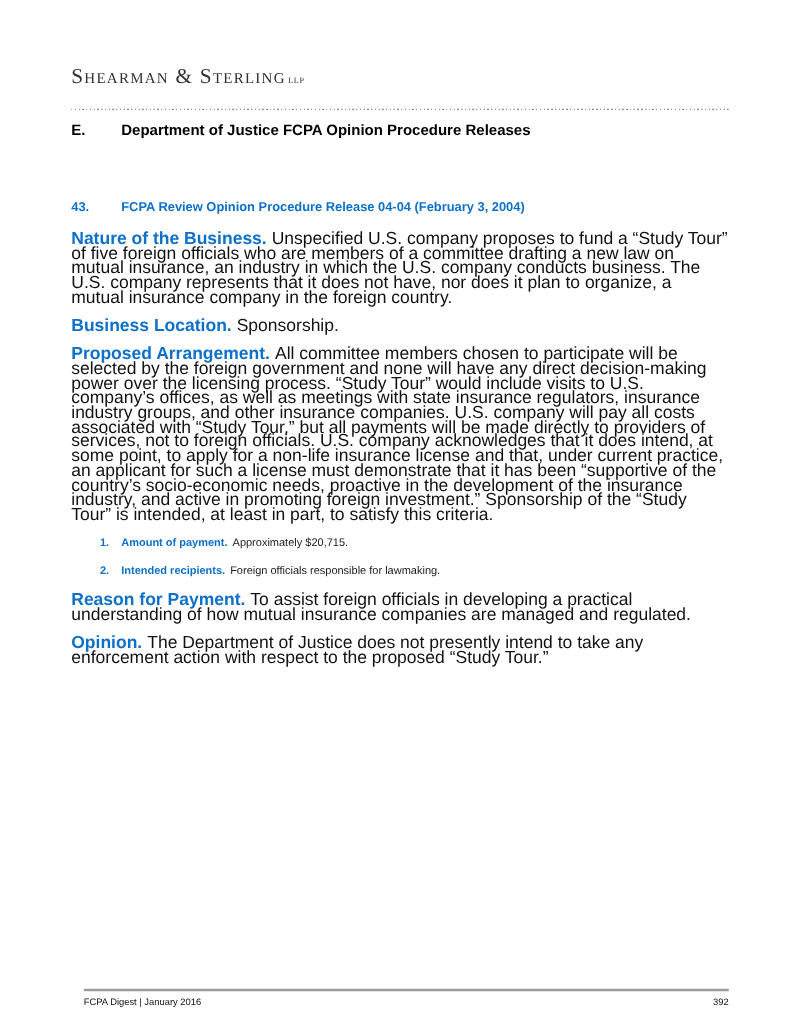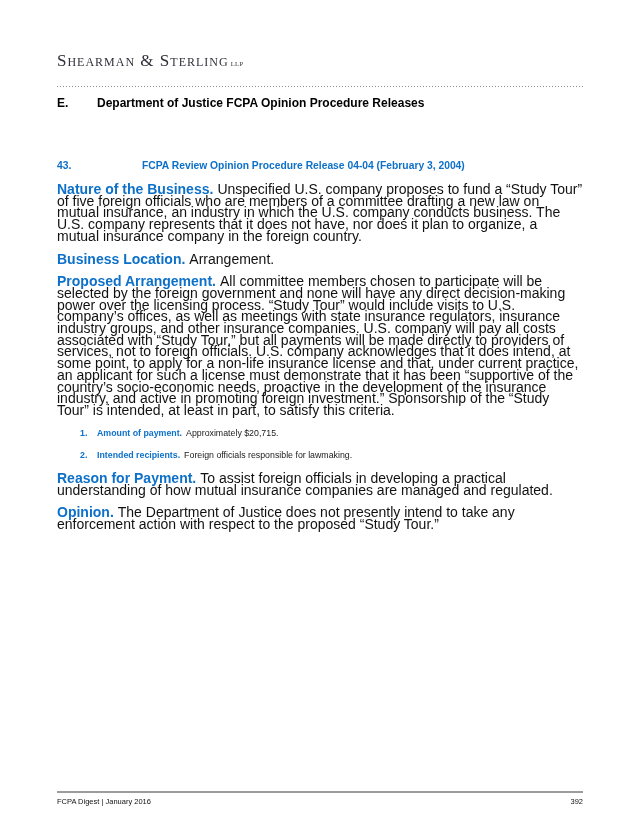--- a/index.html
+++ b/index.html
@@ -52,21 +52,20 @@
     color: #000000;
     display: flex;
   }
   .main-heading .h-num { width: 40px; flex: 0 0 40px; }
   
   .sub-heading {
     font-size: 10.3px;
     font-weight: bold;
     display: flex;
     margin-bottom: 13px;
-    gap: 45px;
   }
   .sub-heading .h-num { width: 40px; flex: 0 0 40px; }
   
   .para {
     font-size: 14px;
     line-height: 11.7px;
     margin: 0 0 11px 0;
     color: #111111;
   }
   .para .lbl {
@@ -86,21 +85,21 @@
     left: 23px;
     font-weight: bold;
   }
   .list-item .lbl {
     font-weight: bold;
     margin-right: 4px;
   }
   
   .footer {
     position: absolute;
-    left: 0;
+    left: 10px;
     right: 0;
     top: 791px;
   }
   .footer-rule {
     height: 2px;
     background: #9c9c9c;
   }
   .footer-row {
     margin-top: 4px;
     display: flex;
@@ -128,21 +127,21 @@
   <div class="sub-heading" style="color:#0d70c9">
     <span class="h-num">43.</span>
     <span>FCPA Review Opinion Procedure Release 04-04 (February 3, 2004)</span>
   </div>
 
   <p class="para">
     <span class="lbl" style="color:#0d70c9">Nature of the Business.</span><span>Unspecified U.S. company proposes to fund a “Study Tour” of five foreign officials who are members of a committee drafting a new law on mutual insurance, an industry in which the U.S. company conducts business.  The U.S. company represents that it does not have, nor does it plan to organize, a mutual insurance company in the foreign country.</span>
   </p>
 
   <p class="para">
-    <span class="lbl" style="color:#0d70c9">Business Location.</span><span>Arrangement.</span>
+    <span class="lbl" style="color:#0d70c9">Business Location.</span><span>Sponsorship.</span>
   </p>
 
   <p class="para">
     <span class="lbl" style="color:#0d70c9">Proposed Arrangement.</span><span>All committee members chosen to participate will be selected by the foreign government and none will have any direct decision-making power over the licensing process.  “Study Tour” would include visits to U.S. company’s offices, as well as meetings with state insurance regulators, insurance industry groups, and other insurance companies.  U.S. company will pay all costs associated with “Study Tour,” but all payments will be made directly to providers of services, not to foreign officials.  U.S. company acknowledges that it does intend, at some point, to apply for a non-life insurance license and that, under current practice, an applicant for such a license must demonstrate that it has been “supportive of the country’s socio-economic needs, proactive in the development of the insurance industry, and active in promoting foreign investment.”  Sponsorship of the “Study Tour” is intended, at least in part, to satisfy this criteria.</span>
   </p>
 
   <div class="list-item">
     <span class="num" style="color:#0d70c9">1.</span>
     <span class="lbl" style="color:#0d70c9">Amount of payment.</span><span>Approximately $20,715.</span>
   </div>

